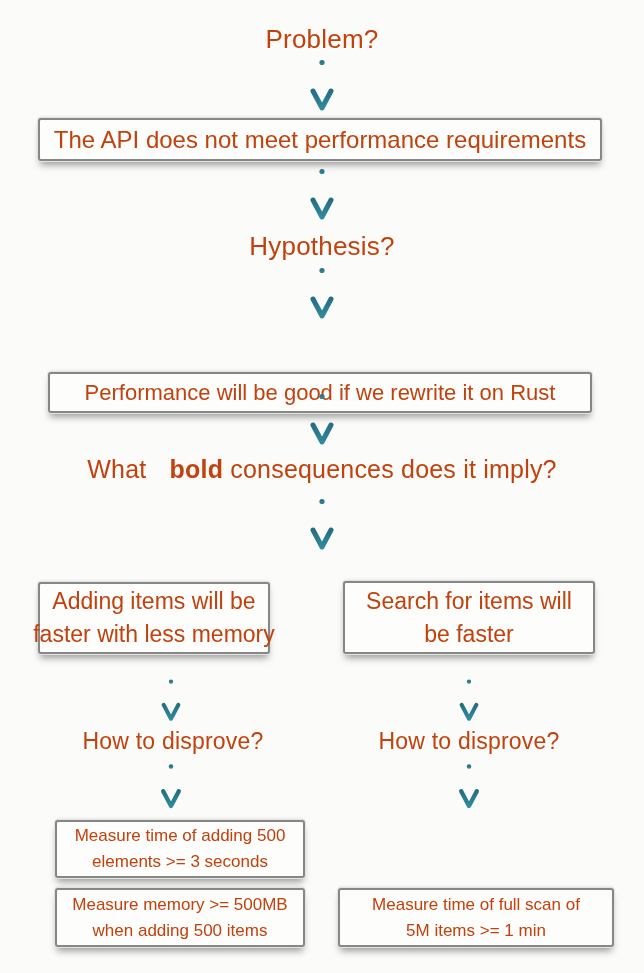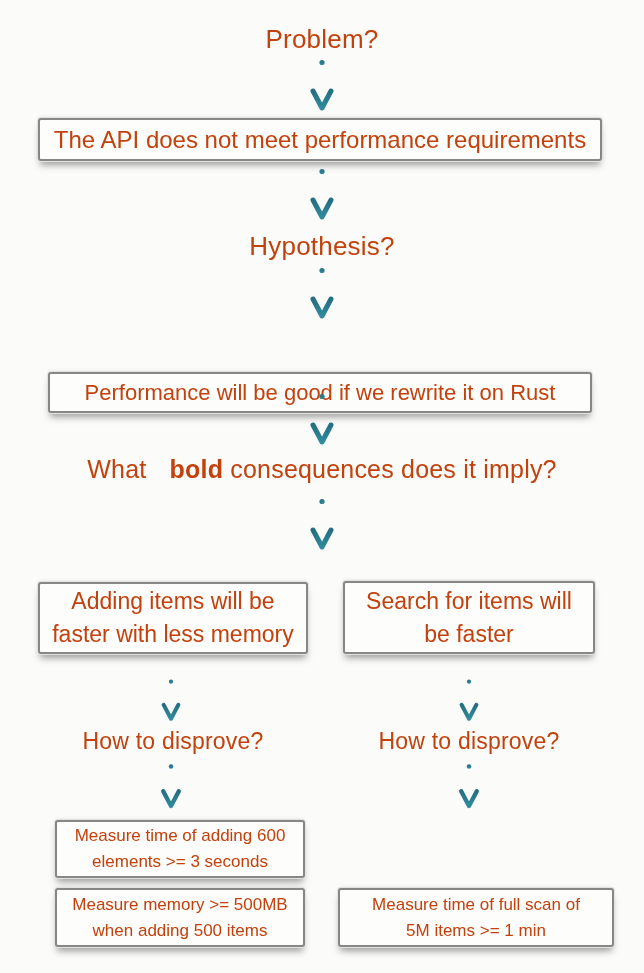--- a/index.html
+++ b/index.html
@@ -99,21 +99,21 @@
     </svg>
 
   <div class="heading" style="top:455px;font-size:25px;">
     <span>What </span><span class="b">bold</span><span> consequences does it imply?</span>
   </div>
 
   <svg class="arrow center-x" style="top:497px;" width="30" height="54" viewBox="0 0 30 54">
       <use href="#arrowShape"></use>
     </svg>
 
-  <div class="sbox conseq" style="left:38px;top:582px;width:270px;height:72px;">
+  <div class="sbox conseq" style="left:38px;top:582px;width:232px;height:72px;">
     <span>Adding items will be</span>
     <span>faster with less memory</span>
   </div>
 
   <div class="sbox conseq" style="left:343px;top:581px;width:252px;height:73px;">
     <span>Search for items will</span>
     <span>be faster</span>
   </div>
 
   <svg class="arrow" style="left:158px;top:678px;" width="26" height="44" viewBox="0 0 30 54">
@@ -127,21 +127,21 @@
   <div class="heading" style="top:728px;left:343px;width:252px;font-size:23px;">How to disprove?</div>
 
   <svg class="arrow" style="left:158px;top:762px;" width="26" height="48" viewBox="0 0 30 54">
       <use href="#arrowShape"></use>
     </svg>
   <svg class="arrow" style="left:456px;top:762px;" width="26" height="48" viewBox="0 0 30 54">
       <use href="#arrowShape"></use>
     </svg>
 
   <div class="sbox test" style="left:55px;top:820px;width:250px;height:58px;">
-    <span>Measure time of adding 600</span>
+    <span>Measure time of adding 500</span>
     <span>elements &gt;= 3 seconds</span>
   </div>
   <div class="sbox test" style="left:55px;top:888px;width:250px;height:59px;">
     <span>Measure memory &gt;= 500MB</span>
     <span>when adding 500 items</span>
   </div>
 
   <div class="sbox test" style="left:338px;top:888px;width:276px;height:59px;">
     <span>Measure time of full scan of</span>
     <span>5M items &gt;= 1 min</span>

